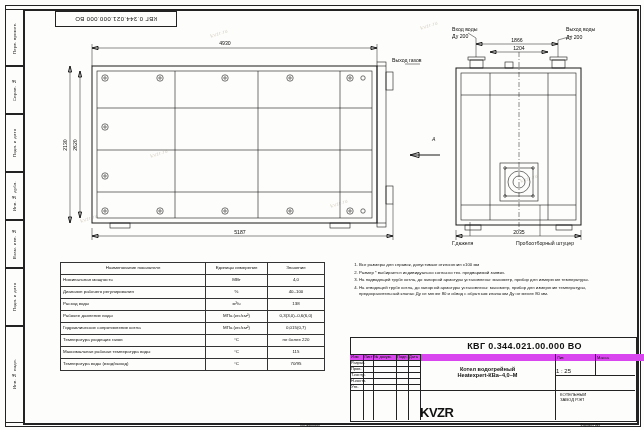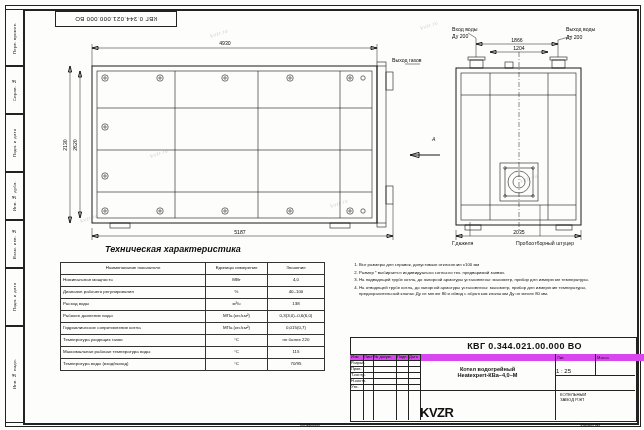--- a/index.html
+++ b/index.html
@@ -220,21 +220,20 @@
     <line class="dim" x1="456" y1="236" x2="581" y2="236"></line>
     <line class="dim" x1="456" y1="230" x2="456" y2="240"></line>
     <line class="dim" x1="581" y1="230" x2="581" y2="240"></line>
     <path class="ln" d="M456 236 l6 -1.6 v3.2 z" fill="#1a1a1a"></path>
     <path class="ln" d="M581 236 l-6 -1.6 v3.2 z" fill="#1a1a1a"></path>
     <text class="dimtxt" x="519" y="234" text-anchor="middle">2035</text>
 
     <line class="ln dash" x1="519" y1="52" x2="519" y2="232"></line>
   </svg>
 
-  <div class="spec-title">Техническая характеристика</div>
   <table class="spec">
     <tbody>
         <tr>
       <td class="c" style="width:150px;">Наименование показателя</td>
       <td class="c" style="width:60px;">Единицы измерения</td>
       <td class="c" style="width:55px;">Значение</td>
     </tr>
     <tr>
       <td>Номинальная мощность</td>
       <td class="c">МВт</td>

